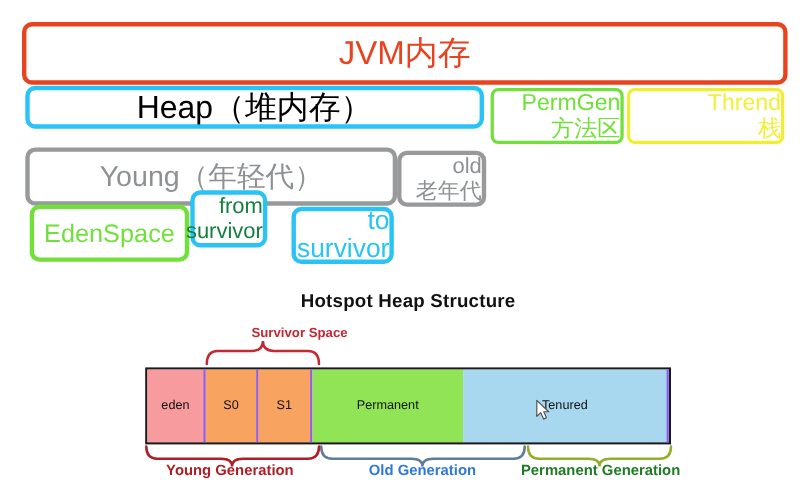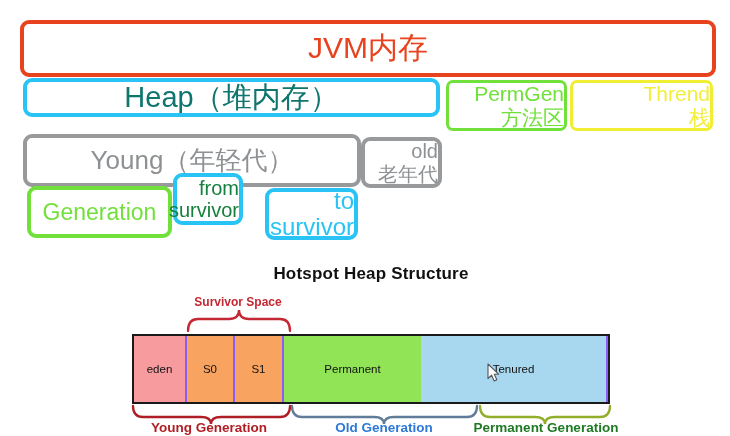--- a/index.html
+++ b/index.html
@@ -24,21 +24,21 @@
     justify-content:center;
   }
   .jvm-box{
     left:20px;top:20px;width:696px;height:57px;
     border:4px solid #e8431f;border-radius:9px;
     color:#e8431f;font-size:30px;
   }
   .heap-box{
     left:23px;top:78px;width:417px;height:39px;
     border:4px solid #29c4f5;border-radius:9px;
-    color:#0f766e;font-size:29px;
+    color:#000000;font-size:29px;
   }
   .permgen-box{
     left:446px;top:80px;width:121px;height:51px;
     border:3px solid #71e03b;border-radius:7px;
     color:#71e03b;font-size:21px;line-height:1.12;
     padding-left:10px;
   }
   .thread-box{
     left:570px;top:80px;width:143px;height:51px;
     border:3px solid #f0ee33;border-radius:7px;
@@ -74,21 +74,21 @@
     padding-left:5px;
   }
   .hotspot-title{
     position:absolute;left:180px;top:264px;width:382px;
     text-align:center;
     font-size:17px;font-weight:bold;color:#111;
     letter-spacing:0.2px;
   }
   .survivor-label{
     position:absolute;left:160px;top:295px;width:156px;
-    text-align:center;
+    text-align:right;
     font-size:12px;font-weight:bold;color:#c42833;
   }
   .heap-bar{
     position:absolute;left:132px;top:334px;width:478px;height:70px;
     box-sizing:border-box;
     border:2px solid #1a1a1a;
     display:flex;
   }
   .seg{
     box-sizing:border-box;
@@ -141,21 +141,21 @@
   <div class="box young-box">
     <span>Young（年轻代）</span>
   </div>
 
   <div class="box col old-box">
     <span>old</span>
     <span>老年代</span>
   </div>
 
   <div class="box eden-box">
-    <span>Generation</span>
+    <span>EdenSpace</span>
   </div>
 
   <div class="box col from-box">
     <span>from</span>
     <span>survivor</span>
   </div>
 
   <div class="box col to-box">
     <span>to</span>
     <span>survivor</span>

